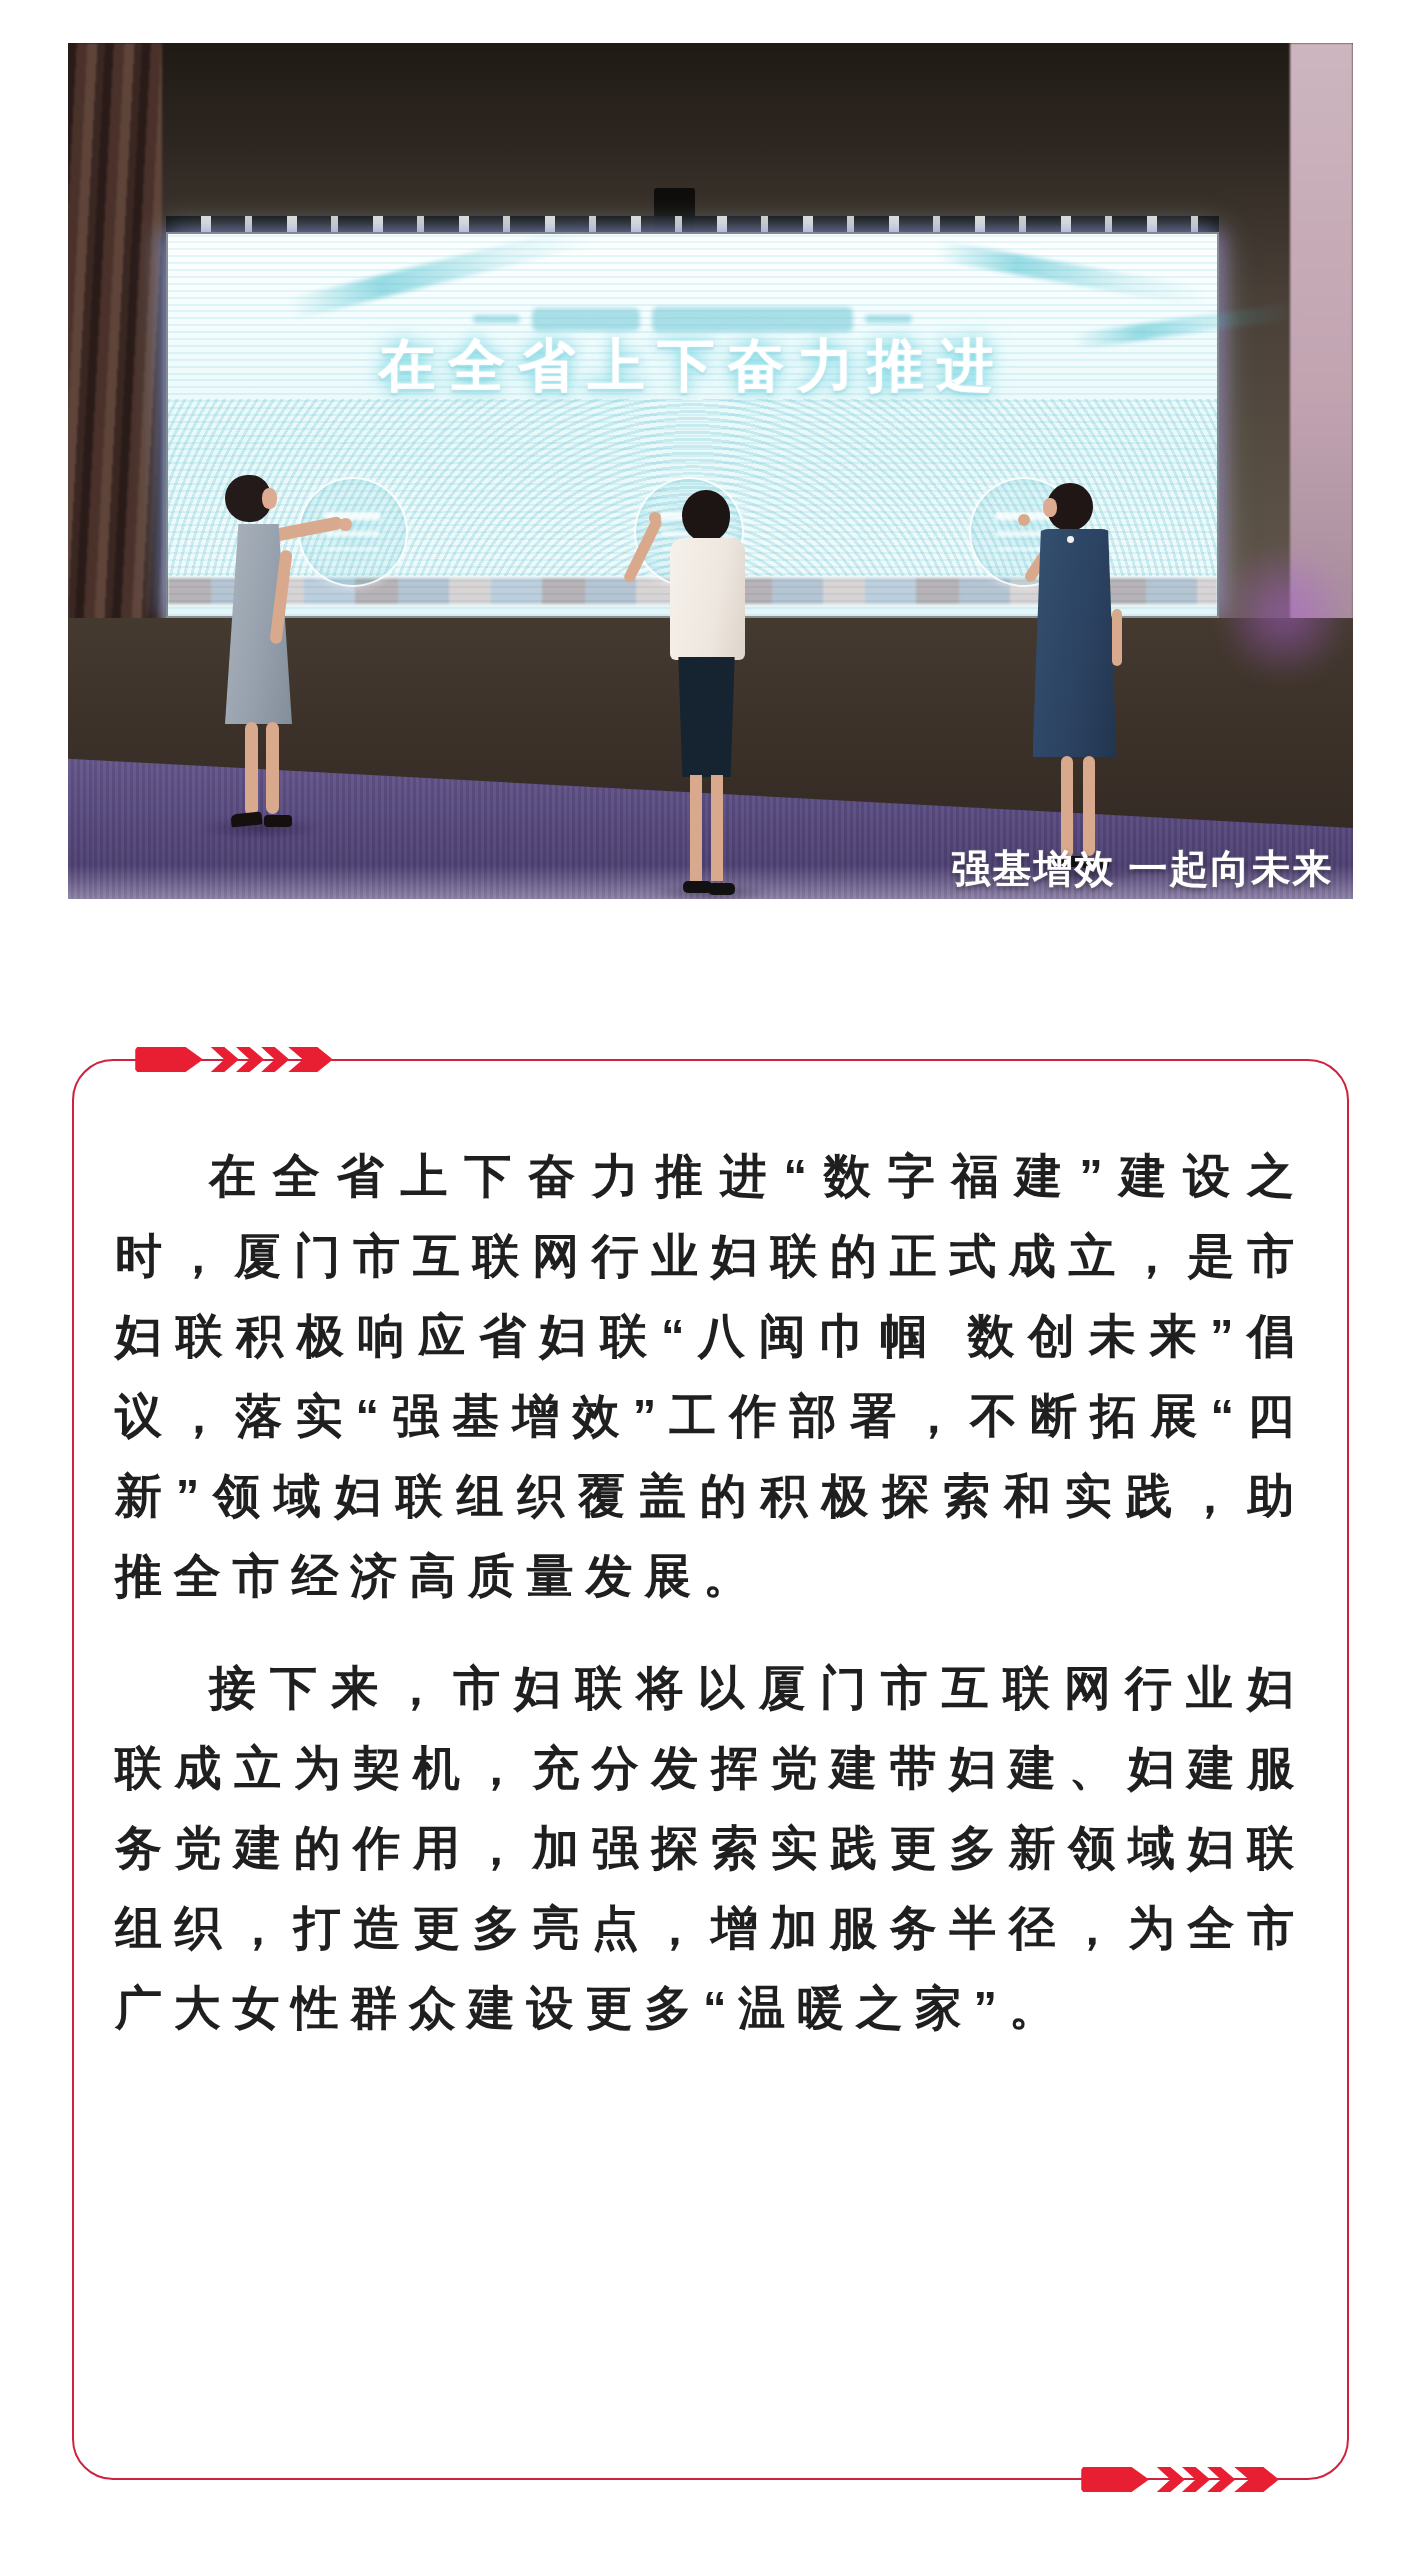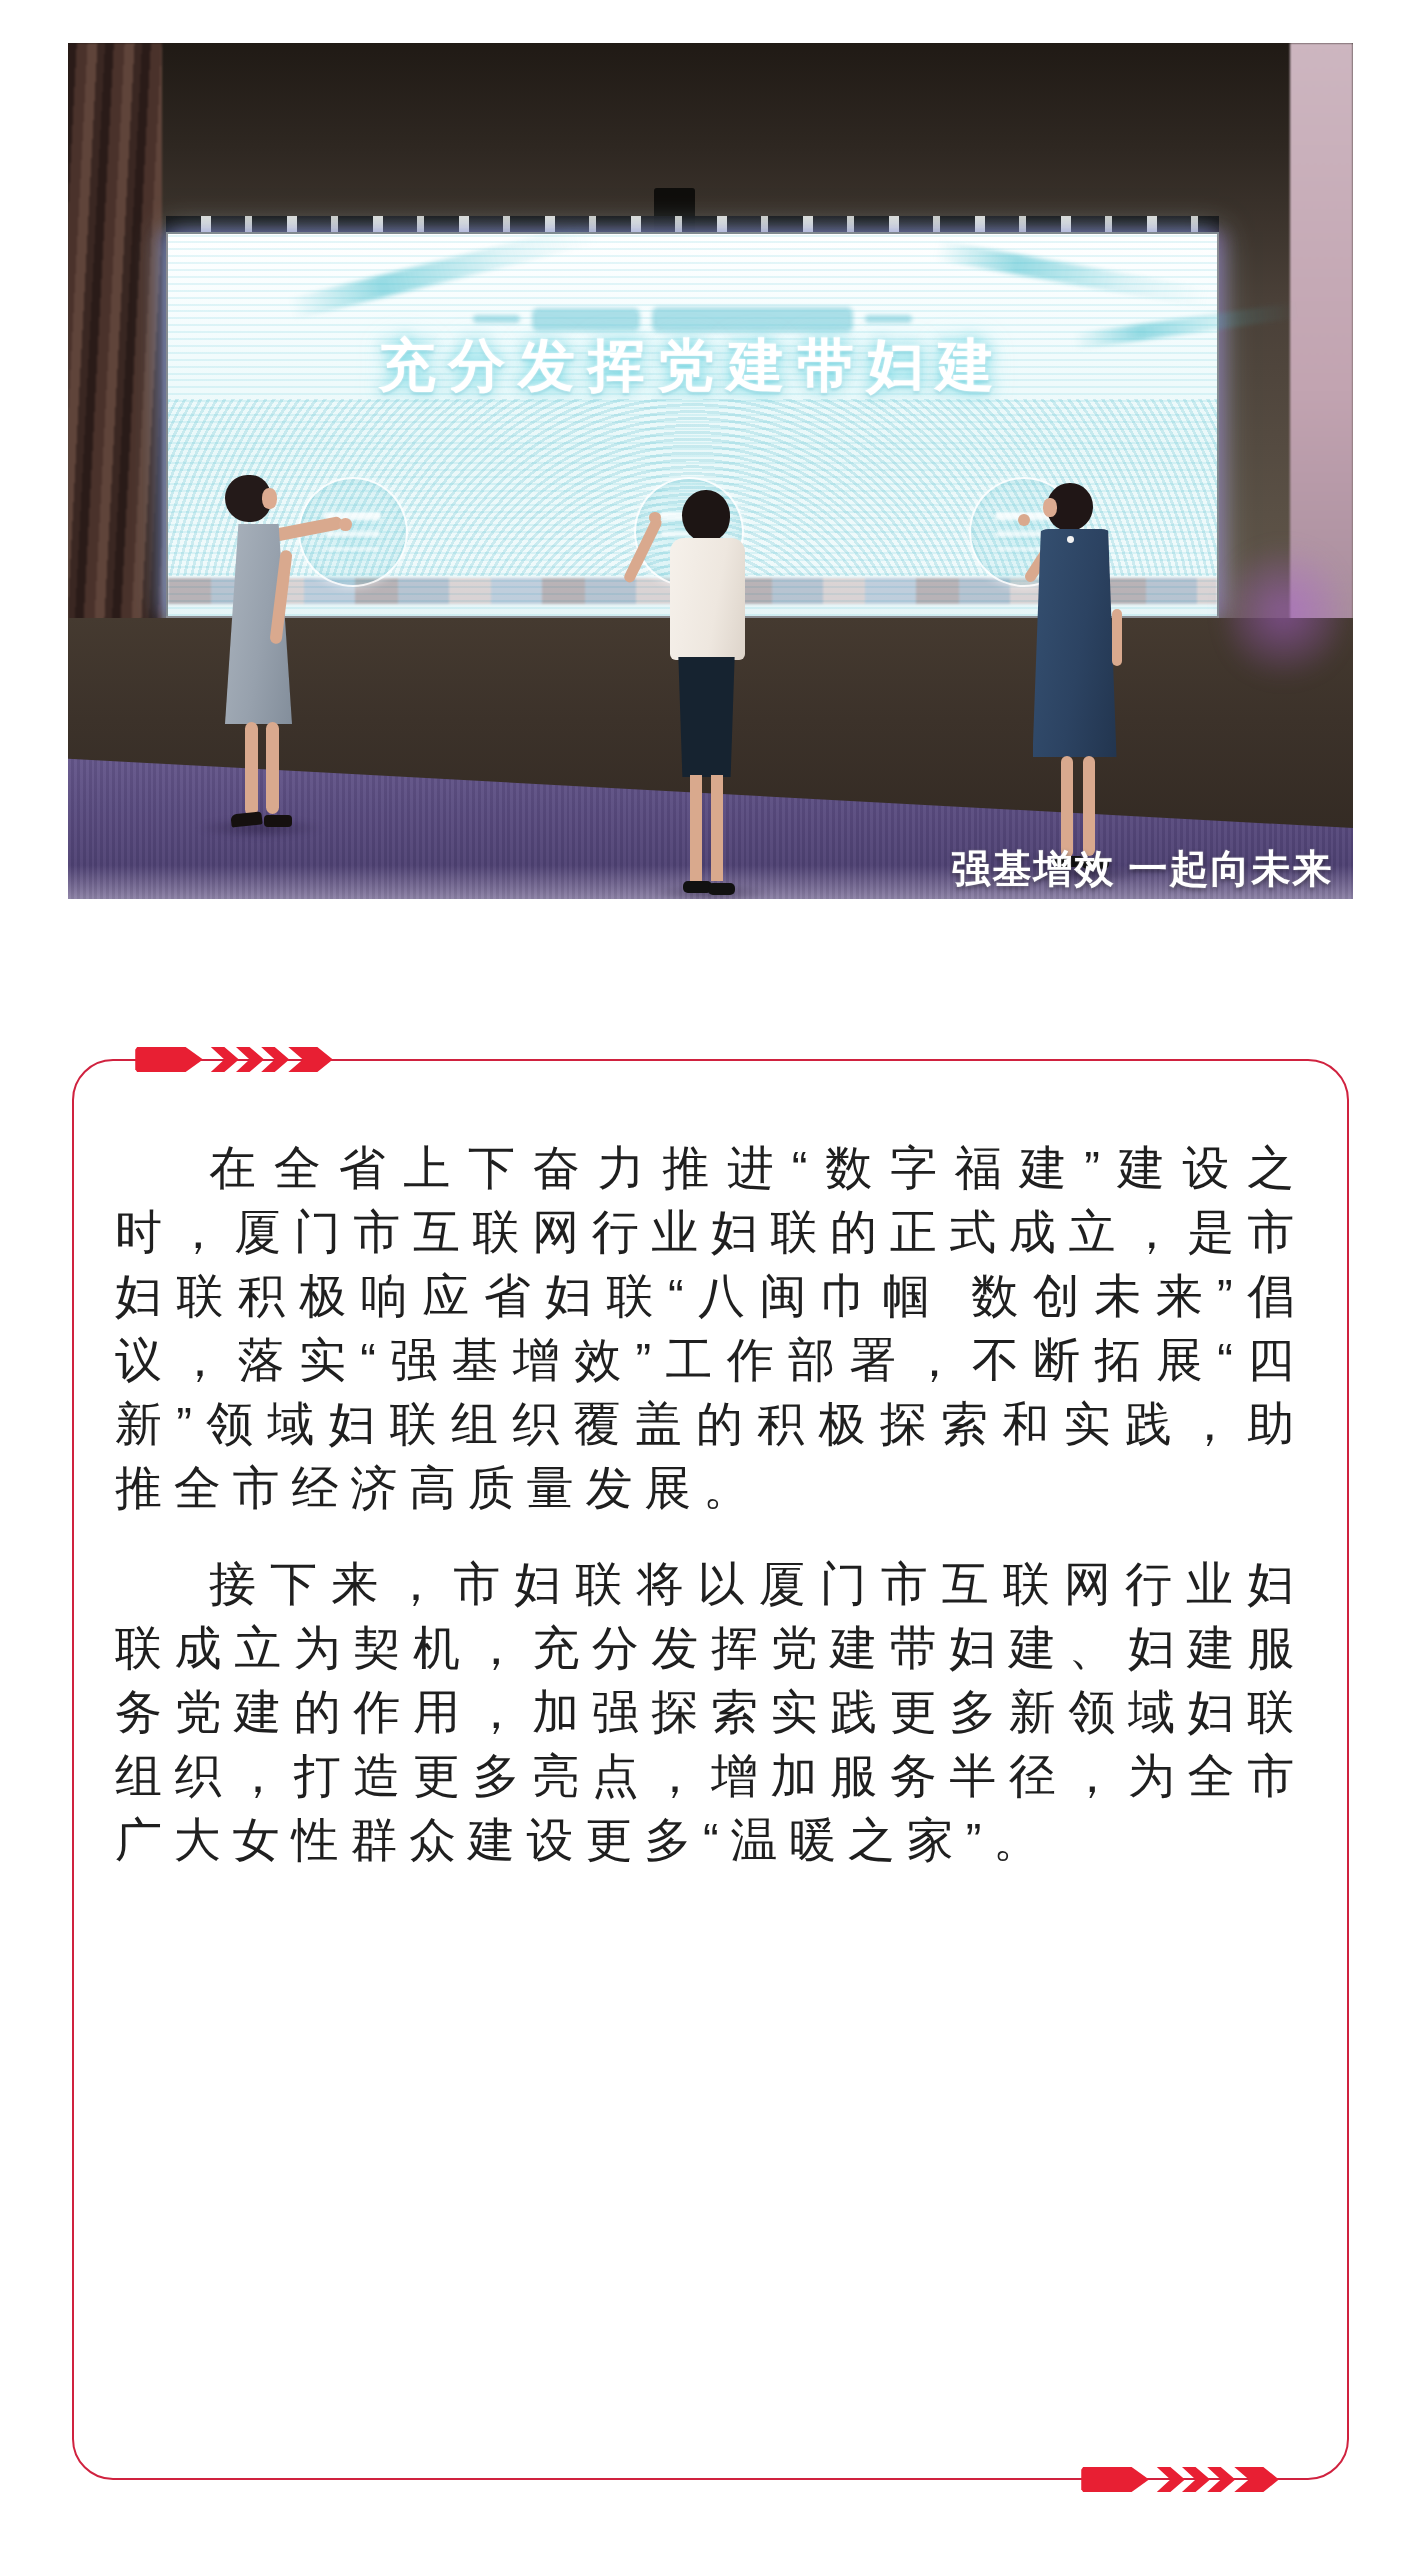--- a/index.html
+++ b/index.html
@@ -191,23 +191,23 @@
   }
   .deco{position:absolute;width:203px;height:31px;color:var(--accent-red);}
   .deco svg{display:block;width:100%;height:100%;}
   .deco.top-left{left:60px;top:-16.7px;}
   .deco.bottom-right{right:64px;bottom:-16.7px;}
   .quote-content{
     position:absolute;left:0;top:0;width:100%;height:100%;
     padding:75px 41px 59px 41px;overflow:hidden;
   }
   .quote-content p{
-    font-size:47px;line-height:64px;letter-spacing:11.8px;
+    font-size:47px;line-height:80px;letter-spacing:11.8px;
     color:var(--text-color);text-align:justify;text-indent:2em;
-    font-weight:400;
+    font-weight:700;
   }
   .quote-content p + p{margin-top:32px;}
 </style>
 </head>
 <body>
 
 <div class="page">
 
   <div class="photo">
     <div class="wall"></div>
@@ -221,21 +221,21 @@
       <div class="moire"></div>
       <div class="streak s1"></div>
       <div class="streak s2"></div>
       <div class="streak s3"></div>
       <div class="screen-subtitle">
         <i class="dash"></i>
           <i class="blob1"></i>
           <i class="blob2"></i>
           <i class="dash"></i>
       </div>
-      <div class="screen-title">充分发挥党建带妇建</div>
+      <div class="screen-title">在全省上下奋力推进</div>
       <div class="glitch-band"></div>
       <div class="ring r1"></div>
       <div class="ring r2"></div>
       <div class="ring r3"></div>
     </div>
 
     <div class="stage-wall"></div>
     <div class="purple-glow"></div>
     <div class="carpet"></div>
 

